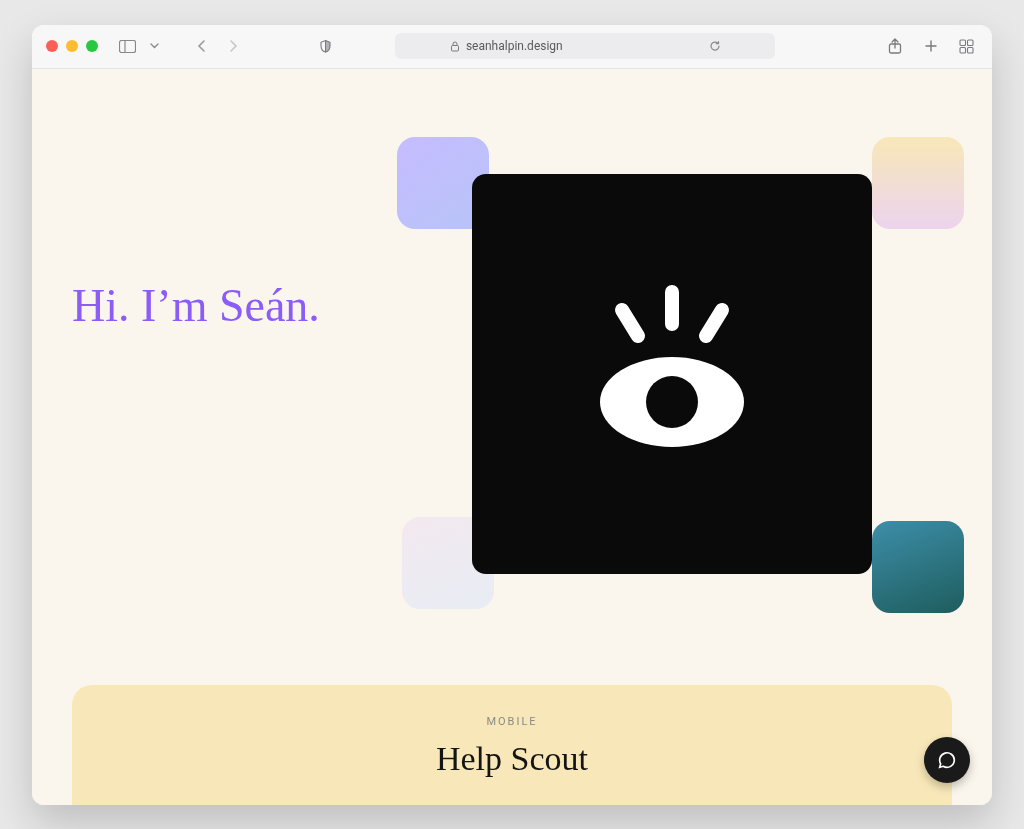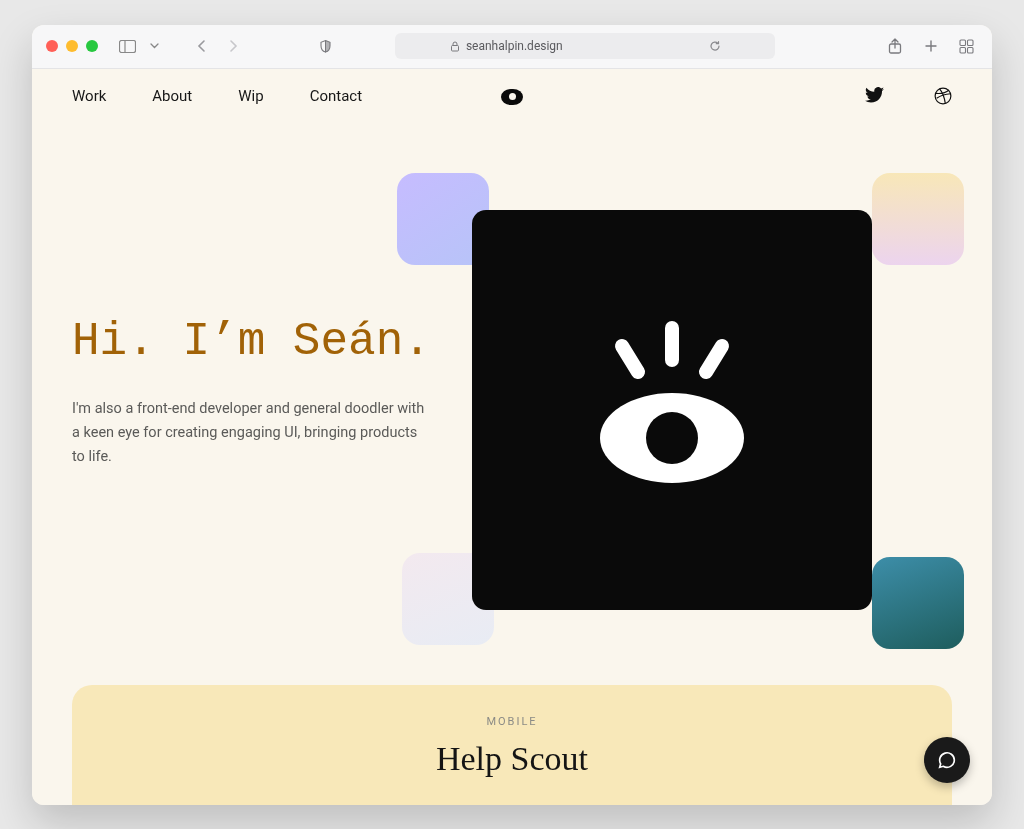--- a/index.html
+++ b/index.html
@@ -86,24 +86,24 @@
   }
   .nav-social { margin-left: auto; display: flex; gap: 50px; }
   .hero {
     position: relative;
     padding: 70px 40px 0 40px;
     display: flex;
     height: 560px;
   }
   .hero-text { width: 390px; padding-top: 140px; }
   .hero-title {
-    font-family: Liberation Mono, monospace;
+    font-family: Liberation Serif, serif;
     font-size: 46px;
     line-height: 1.18;
-    color: #a16207;
+    color: #8b5cf6;
     font-weight: 500;
   }
   .hero-sub {
     margin-top: 28px;
     font-size: 14.5px;
     line-height: 1.65;
     color: #5a5a58;
     max-width: 360px;
   }
   
@@ -247,49 +247,26 @@
             <rect x="8.5" y="1" width="5.5" height="5.5" rx="1" fill="none" stroke="#7a7a7e" stroke-width="1.1"></rect>
             <rect x="1" y="8.5" width="5.5" height="5.5" rx="1" fill="none" stroke="#7a7a7e" stroke-width="1.1"></rect>
             <rect x="8.5" y="8.5" width="5.5" height="5.5" rx="1" fill="none" stroke="#7a7a7e" stroke-width="1.1"></rect>
           </svg>
       </span>
     </div>
   </div>
 
   <div class="page">
 
-    <nav class="site-nav">
-      <a>Work</a>
-      <a>About</a>
-      <a>Wip</a>
-      <a>Contact</a>
-      <div class="nav-logo"></div>
-      <div class="nav-social">
-        <span>
-          <svg width="19" height="16" viewBox="0 0 24 20" fill="#111">
-              <path d="M24 2.4a9.8 9.8 0 01-2.8.8 4.9 4.9 0 002.2-2.7 9.8 9.8 0 01-3.1 1.2A4.9 4.9 0 0011.8 6a13.9 13.9 0 01-10-5.1 4.9 4.9 0 001.5 6.5A4.9 4.9 0 011 6.8v.1a4.9 4.9 0 003.9 4.8 4.9 4.9 0 01-2.2.1 4.9 4.9 0 004.6 3.4A9.8 9.8 0 010 17.3 13.9 13.9 0 007.5 19.5c9.1 0 14-7.5 14-14v-.6A10 10 0 0024 2.4z"></path>
-            </svg>
-        </span>
-        <span>
-          <svg width="18" height="18" viewBox="0 0 24 24" fill="none" stroke="#111" stroke-width="1.6">
-              <circle cx="12" cy="12" r="10.5"></circle>
-              <path d="M7.5 2.5c3.5 4.2 6 9 7.5 19"></path>
-              <path d="M22 9c-6 .3-11.5 1.5-18.5 6"></path>
-              <path d="M2.5 8.5C8 9 15 8.5 20 4"></path>
-            </svg>
-        </span>
-      </div>
-    </nav>
 
     <div class="hero">
       <div class="hero-text">
         <h1 class="hero-title">
           <span>Hi. I’m Seán.</span><br>
         </h1>
-        <p class="hero-sub">I'm also a front-end developer and general doodler with a keen eye for creating engaging UI, bringing products to life.</p>
       </div>
 
       <div class="blob lavender"></div>
       <div class="blob peach"></div>
       <div class="blob pale"></div>
       <div class="blob teal"></div>
 
       <div class="hero-card">
         <svg width="220" height="200" viewBox="0 0 220 200">
           <g stroke="#fff" stroke-width="14" stroke-linecap="round">

